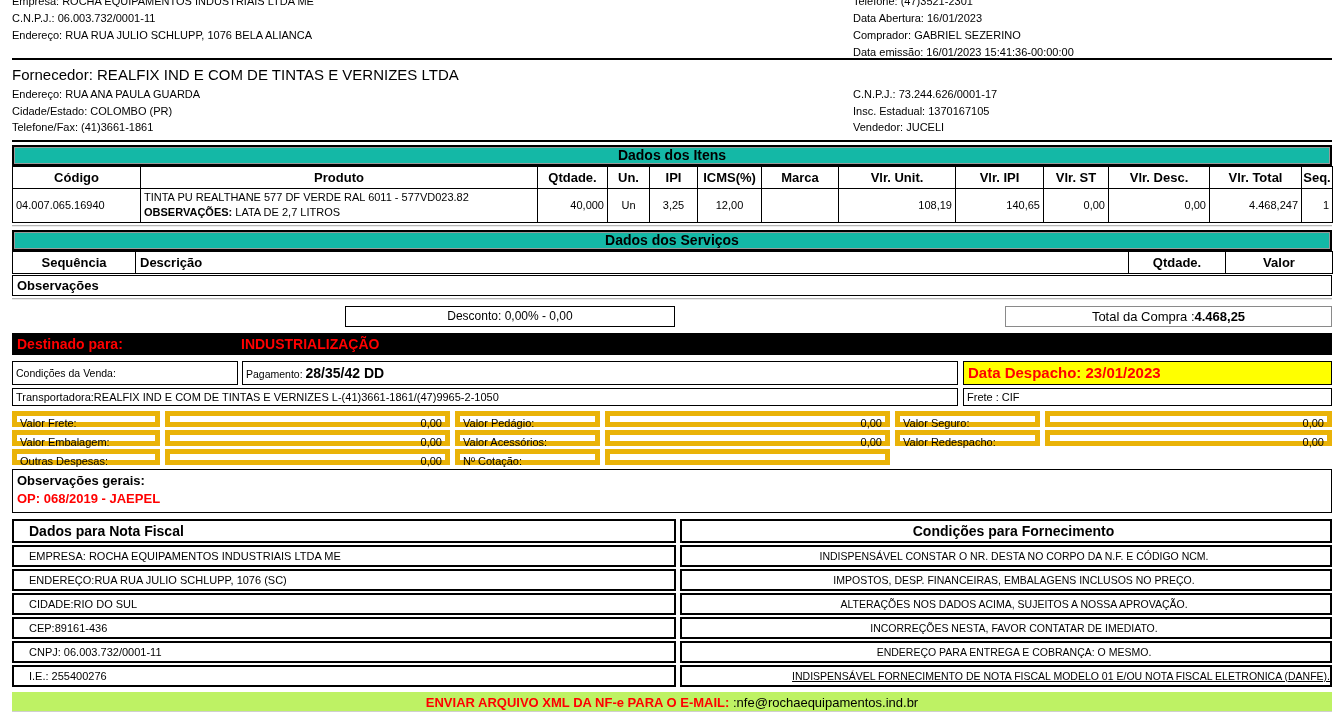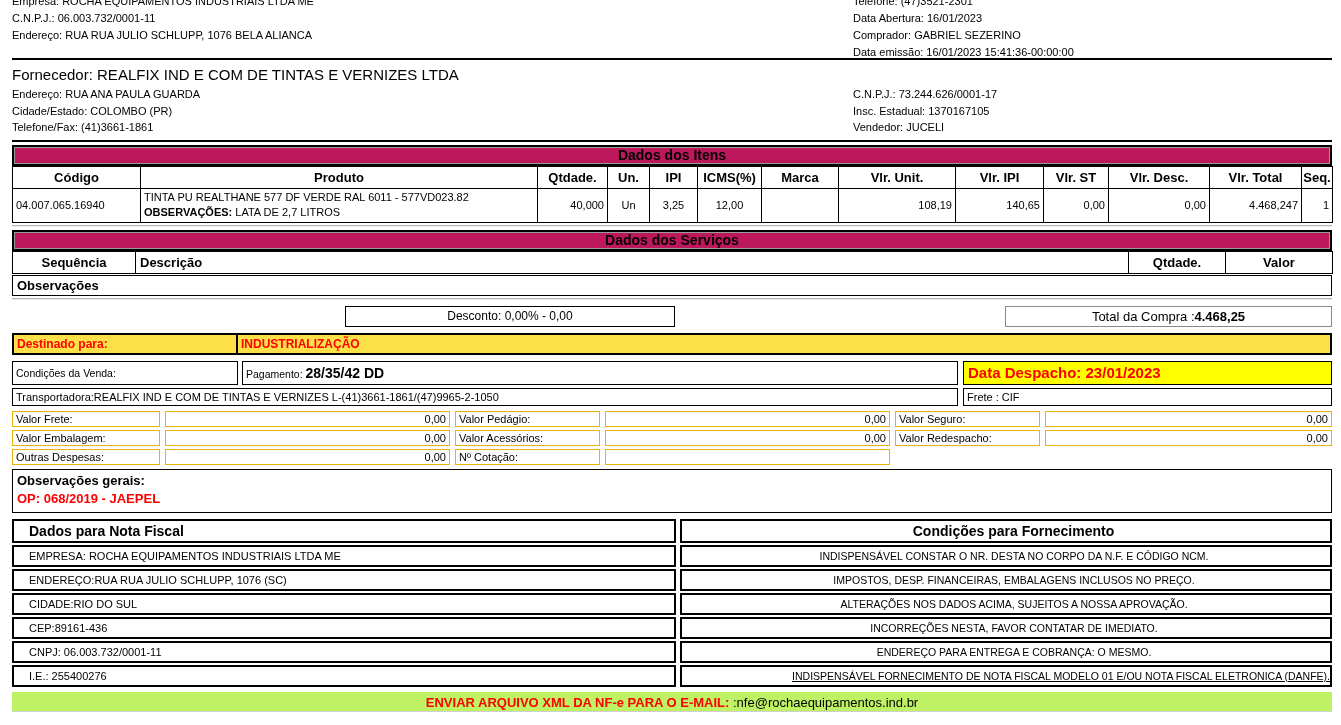--- a/index.html
+++ b/index.html
@@ -18,21 +18,21 @@
 
   
   .supplier { padding-top:4px; }
   .supplier-title { font-size:15px; font-weight:normal; line-height:22px; white-space:nowrap; }
   .supplier .line { line-height:16.5px; }
   .supplier-cols { padding-bottom:4px; }
 
   .groove { height:2px; border-top:1px solid #b5b5b5; border-bottom:1px solid #ececec; margin:2px 0; }
 
   
-  .section-bar { margin-top:3px; height:21px; border:2px solid #000; box-shadow: inset 0 0 0 1px #9a9a9a; background:#be185d; text-align:center; font-weight:bold; font-size:14px; line-height:17px; }
+  .section-bar { margin-top:3px; height:21px; border:2px solid #000; box-shadow: inset 0 0 0 1px #9a9a9a; background:#14b8a6; text-align:center; font-weight:bold; font-size:14px; line-height:17px; }
 
   
   table.tbl { border-collapse:collapse; width:1320px; table-layout:fixed; }
   table.tbl th, table.tbl td { border:1px solid #000; overflow:hidden; white-space:nowrap; }
   table.tbl th { font-size:13px; font-weight:bold; height:22px; text-align:center; }
   table.tbl td { font-size:11px; padding:1px 3px; vertical-align:middle; }
   .items-tbl td { height:34px; }
   .al { text-align:left; } .ar { text-align:right; } .ac { text-align:center; }
   .prod-cell div { line-height:15px; white-space:nowrap; }
   .svc-tbl th { height:21px; }
@@ -41,39 +41,39 @@
   .obs-box { width:1320px; border:1px solid #000; height:21px; line-height:19px; font-weight:bold; font-size:13px; padding-left:4px; margin-top:1px; }
 
   
   .disc-row { display:flex; margin-top:6px; height:21px;gap:9px; }
   .disc-box { margin-left:333px; width:330px; border:1px solid #000; text-align:center; font-size:12px; line-height:19px; }
   .total-box { margin-left:auto; width:327px; border:1px solid #8a8a8a; text-align:center; font-size:13px; line-height:19px; }
   .total-box b { font-size:13px; }
 
   
   .dest-row { display:flex; margin-top:6px; height:22px; }
-  .dest-cell { background:#fde047; border:2px solid #000; color:#FF0000; font-weight:bold; font-size:12px; line-height:18px; padding-left:3px; }
+  .dest-cell { background:#000000; border:2px solid #000; color:#FF0000; font-weight:bold; font-size:14px; line-height:18px; padding-left:3px; }
   .dest-label { width:226px; }
   .dest-value { flex:1; margin-left:-2px; }
 
   
   .cond-row { display:flex; margin-top:6px; height:24px; }
   .cond-box1 { width:226px; border:1px solid #000; font-size:10.5px; line-height:22px; padding-left:3px; }
   .cond-box2 { width:716px; margin-left:4px; border:1px solid #000; font-size:10.5px; line-height:22px; padding-left:3px; }
   .cond-box2 b { font-size:14px; }
   .cond-box3 { flex:1; margin-left:5px; border:1px solid #000; background:#FFFF00; color:#FF0000; font-weight:bold; font-size:15px; line-height:21px; padding-left:4px; }
 
   
   .transp-row { display:flex; margin-top:3px; height:18px; }
   .transp-box1 { width:946px; border:1px solid #000; font-size:11px; line-height:16px; padding-left:3px; white-space:nowrap; }
   .transp-box2 { flex:1; margin-left:5px; border:1px solid #000; font-size:11px; line-height:16px; padding-left:3px; }
 
   
   .charges { margin-top:5px; display:grid; grid-template-columns:148px 285px 145px 285px 145px auto; column-gap:5px; row-gap:3px; }
-  .chg { border:1px solid #eab308; height:16px; line-height:14px; font-size:11px; padding:0 3px; white-space:nowrap; }
+  .chg { border:5px solid #eab308; height:16px; line-height:14px; font-size:11px; padding:0 3px; white-space:nowrap; }
   .chg.val { text-align:right; }
   .ghost { border:none; }
 
   
   .obs-gerais { margin-top:4px; width:1320px; border:1px solid #000; padding:2px 4px 4px; }
   .obs-gerais .t1 { font-weight:bold; font-size:13px; line-height:18px; }
   .obs-gerais .t2 { font-weight:bold; font-size:13px; line-height:18px; color:#FF0000; }
 
   
   .bottom-grid { display:flex; margin-top:6px; gap:4px; }

